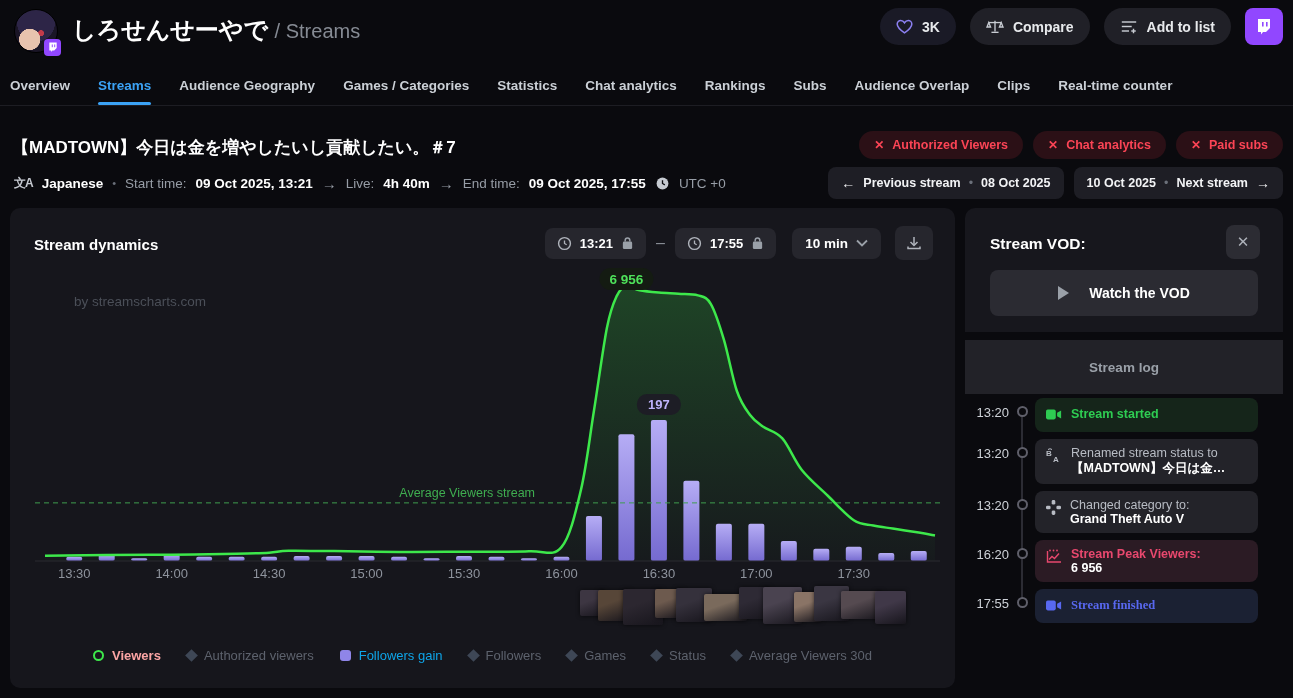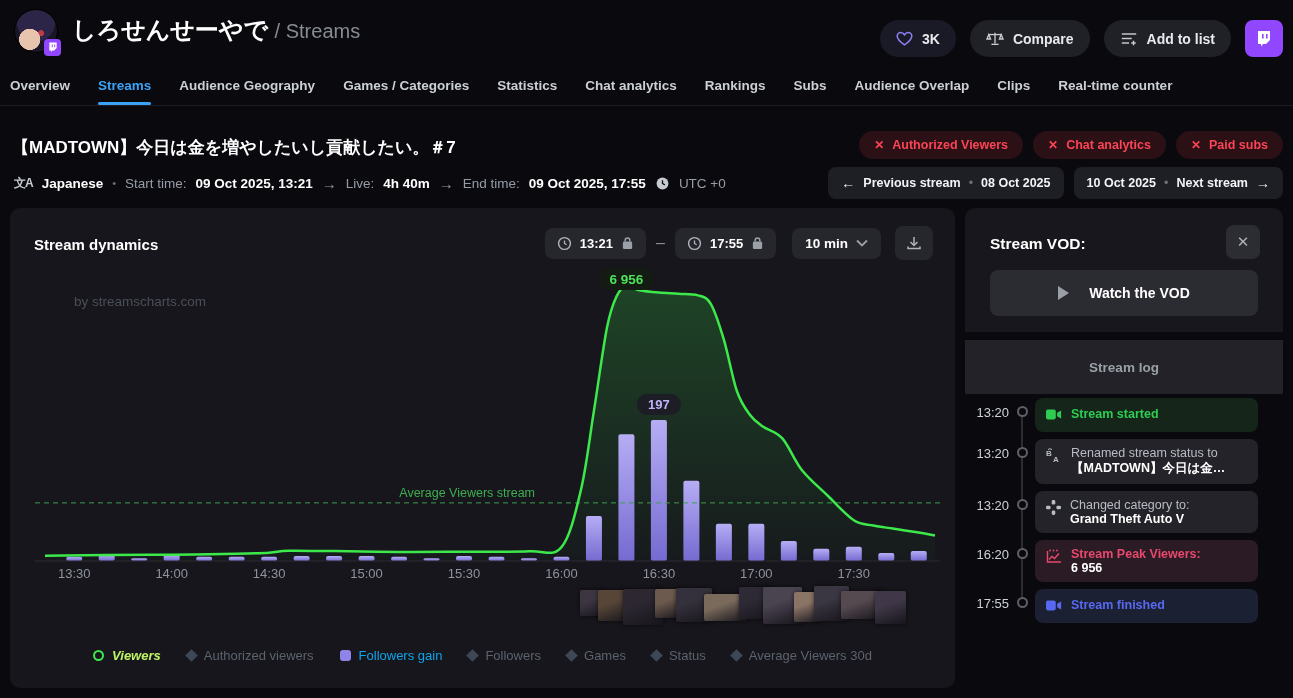--- a/index.html
+++ b/index.html
@@ -12,21 +12,21 @@
   .avatar { width:44px; height:44px; border-radius:50%;
     background:radial-gradient(circle at 35% 70%, #e8c3ae 0 26%, transparent 27%),
                radial-gradient(circle at 62% 55%, #c23b4a 0 8%, transparent 9%),
                radial-gradient(circle at 50% 30%, #2d2547 0 52%, #1a1526 53%);
     border:1px solid #000; }
   .avatar-badge { position:absolute; right:-3px; bottom:-3px; width:17px; height:17px;
     background:#9147ff; border-radius:4px; display:flex; align-items:center; justify-content:center; }
   .avatar-badge svg { width:10px; height:11px; }
   .streamer-name { position:absolute; left:72px; top:14px; font-size:24px; font-weight:bold; color:#fff; }
   .streamer-section { font-size:20px; font-weight:normal; color:#868b94; }
-  .hdr-actions { position:absolute; right:10px; top:20px; display:flex; gap:14px; align-items:center; }
+  .hdr-actions { position:absolute; right:10px; top:8px; display:flex; gap:14px; align-items:center; }
   .pill-btn { height:37px; display:flex; align-items:center; gap:9px; padding:0 16px;
     background:#202027; border-radius:19px; font-size:14px; font-weight:bold; color:#e7e9ec; cursor:pointer; }
   .pill-btn.fav { background:#1a1a26; }
   .twitch-btn { width:38px; height:37px; background:#9147ff; border-radius:8px;
     display:flex; align-items:center; justify-content:center; cursor:pointer; }
 
   
   .nav-bar { position:absolute; left:0; top:66px; width:1293px; height:40px;
     border-bottom:1px solid #1d1d23; display:flex; align-items:center; gap:28px; padding:0 10px; }
   .nav-tab { font-size:13.5px; font-weight:bold; color:#cbd0d6; cursor:pointer;
@@ -102,21 +102,21 @@
   .log-card { flex:1; margin-right:25px; border-radius:8px; padding:7px 11px;
     display:flex; gap:9px; align-items:flex-start; min-height:30px; }
   .log-card .ic { flex:none; padding-top:2px; }
   .log-card .l1 { font-size:12.5px; }
   .log-card .l2 { font-size:12.5px; font-weight:bold; color:#fff; white-space:nowrap;
     overflow:hidden; text-overflow:ellipsis; max-width:160px; }
   .log-started  { background:#15251a; } .log-started .l1 { color:#2ecc52; font-weight:bold; padding-top:2px;}
   .log-renamed  { background:#232329; } .log-renamed .l1 { color:#b8bcc4; }
   .log-category { background:#232329; } .log-category .l1 { color:#b8bcc4; }
   .log-peak     { background:#2b1b24; } .log-peak .l1 { color:#e8486e; font-weight:bold; }
-  .log-finished { background:#1b2133; } .log-finished .l1 { color:#5868f0; font-weight:bold; padding-top:2px;}
+  .log-finished { background:#1b2133; } .log-finished .l1 { color:#5868f0; font-weight:bold; padding-top:2px;font-family:Liberation Serif, serif;}
 </style>
 </head>
 <body>
 
 <div class="top-header">
   <div class="avatar-wrap">
     <div class="avatar"></div>
     <div class="avatar-badge">
       <svg viewBox="0 0 16 18">
           <path fill="#fff" d="M2 1 L14 1 L14 10 L10 14 L7 14 L5 16.5 L5 14 L2 14 Z"></path>
@@ -343,21 +343,21 @@
       <div class="thumb" style="background: linear-gradient(160deg, rgb(46, 42, 53) 40%, rgb(23, 21, 28)); width: 32px; height: 32px; margin-top: -4px;"></div>
       <div class="thumb" style="background: linear-gradient(160deg, rgb(74, 67, 80) 40%, rgb(23, 21, 28)); width: 39px; height: 37px; margin-top: 0px;"></div>
       <div class="thumb" style="background: linear-gradient(160deg, rgb(138, 116, 102) 40%, rgb(23, 21, 28)); width: 28px; height: 30px; margin-top: 4px;"></div>
       <div class="thumb" style="background: linear-gradient(160deg, rgb(58, 54, 66) 40%, rgb(23, 21, 28)); width: 35px; height: 35px; margin-top: -4px;"></div>
       <div class="thumb" style="background: linear-gradient(160deg, rgb(85, 74, 80) 40%, rgb(23, 21, 28)); width: 42px; height: 28px; margin-top: 0px;"></div>
       <div class="thumb" style="background: linear-gradient(160deg, rgb(64, 56, 72) 40%, rgb(23, 21, 28)); width: 31px; height: 33px; margin-top: 4px;"></div>
     </div>
   <div class="legend" id="legend">
       <div class="legend-item">
         <span class="lg-circle" style="border-color: rgb(61, 232, 75);"></span>
-        <span style="color: #bef264; font-weight: bold; font-style: italic;">Viewers</span>
+        <span style="color: #fca5a5; font-weight: bold;">Viewers</span>
       </div>
       <div class="legend-item">
         <span class="lg-diamond"></span>
         <span style="color: rgb(93, 98, 109);">Authorized viewers</span>
       </div>
       <div class="legend-item">
         <span class="lg-square" style="background: rgb(143, 133, 232);"></span>
         <span style="color: #0ea5e9;">Followers gain</span>
       </div>
       <div class="legend-item">

